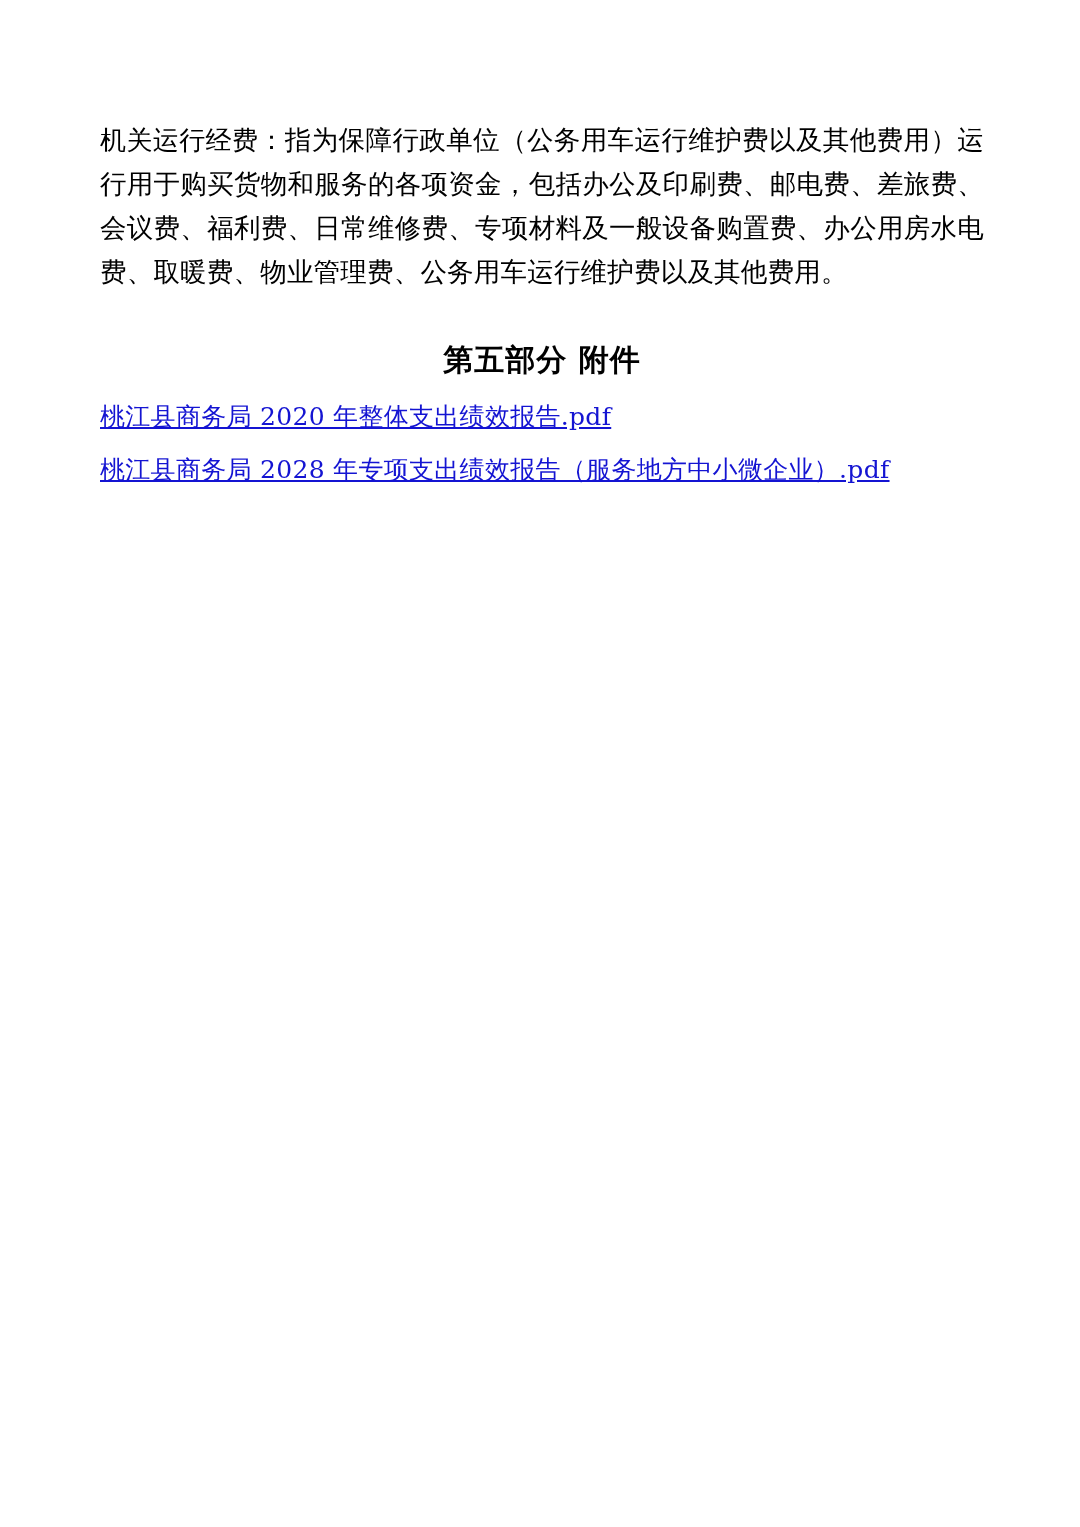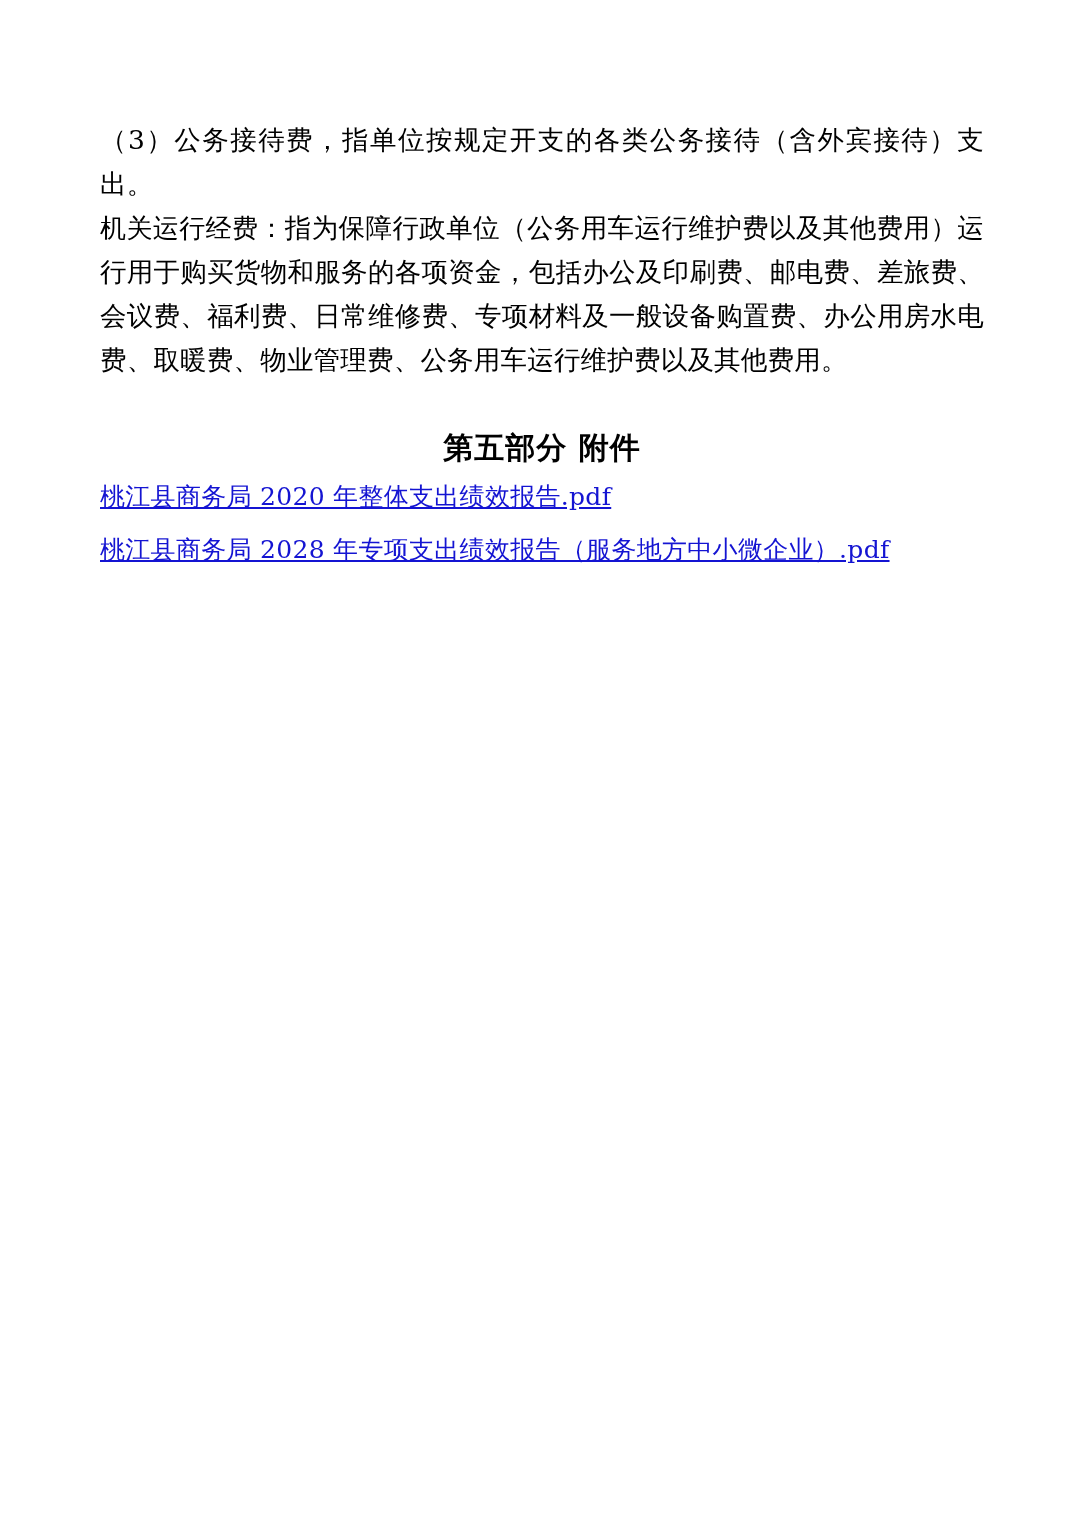--- a/index.html
+++ b/index.html
@@ -37,21 +37,21 @@
     font-weight: normal;
     font-family: "DejaVu Sans", "Liberation Sans", sans-serif;
     font-size: 26px;
   }
   .section-title {
     text-align: center;
     font-weight: bold;
     font-family: "DejaVu Sans", "Liberation Sans", sans-serif;
     font-size: 30px;
     margin-top: 46px;
-    margin-bottom: 8px;
+    margin-bottom: 16px;
     letter-spacing: 1px;
   }
   .attach-list {
     list-style: none;
     margin: 0;
     padding: 0;
     text-align: left;
   }
   .attach-item {
     margin: 0 0 10px 0;
@@ -67,21 +67,20 @@
   }
   .blank-area {
     height: 700px;
   }
 </style>
 </head>
 <body>
 
 <div class="page">
 
-  <p class="para para-1">（3）公务接待费，指单位按规定开支的各类公务接待（含外宾接待）支出。</p>
 
   <p class="para para-2">
     <span class="lead">机关运行经费</span><span class="lead">：</span><span>指为保障行政单位（公务用车运行维护费以及其他费用）运行用于购买货物和服务的各项资金，包括办公及印刷费、邮电费、差旅费、会议费、福利费、日常维修费、专项材料及一般设备购置费、办公用房水电费、取暖费、物业管理费、公务用车运行维护费以及其他费用。</span>
   </p>
 
   <h2 class="section-title">第五部分 附件</h2>
 
   <ul class="attach-list">
     <li class="attach-item">
       <a class="attach-link">桃江县商务局 2020 年整体支出绩效报告.pdf</a>

